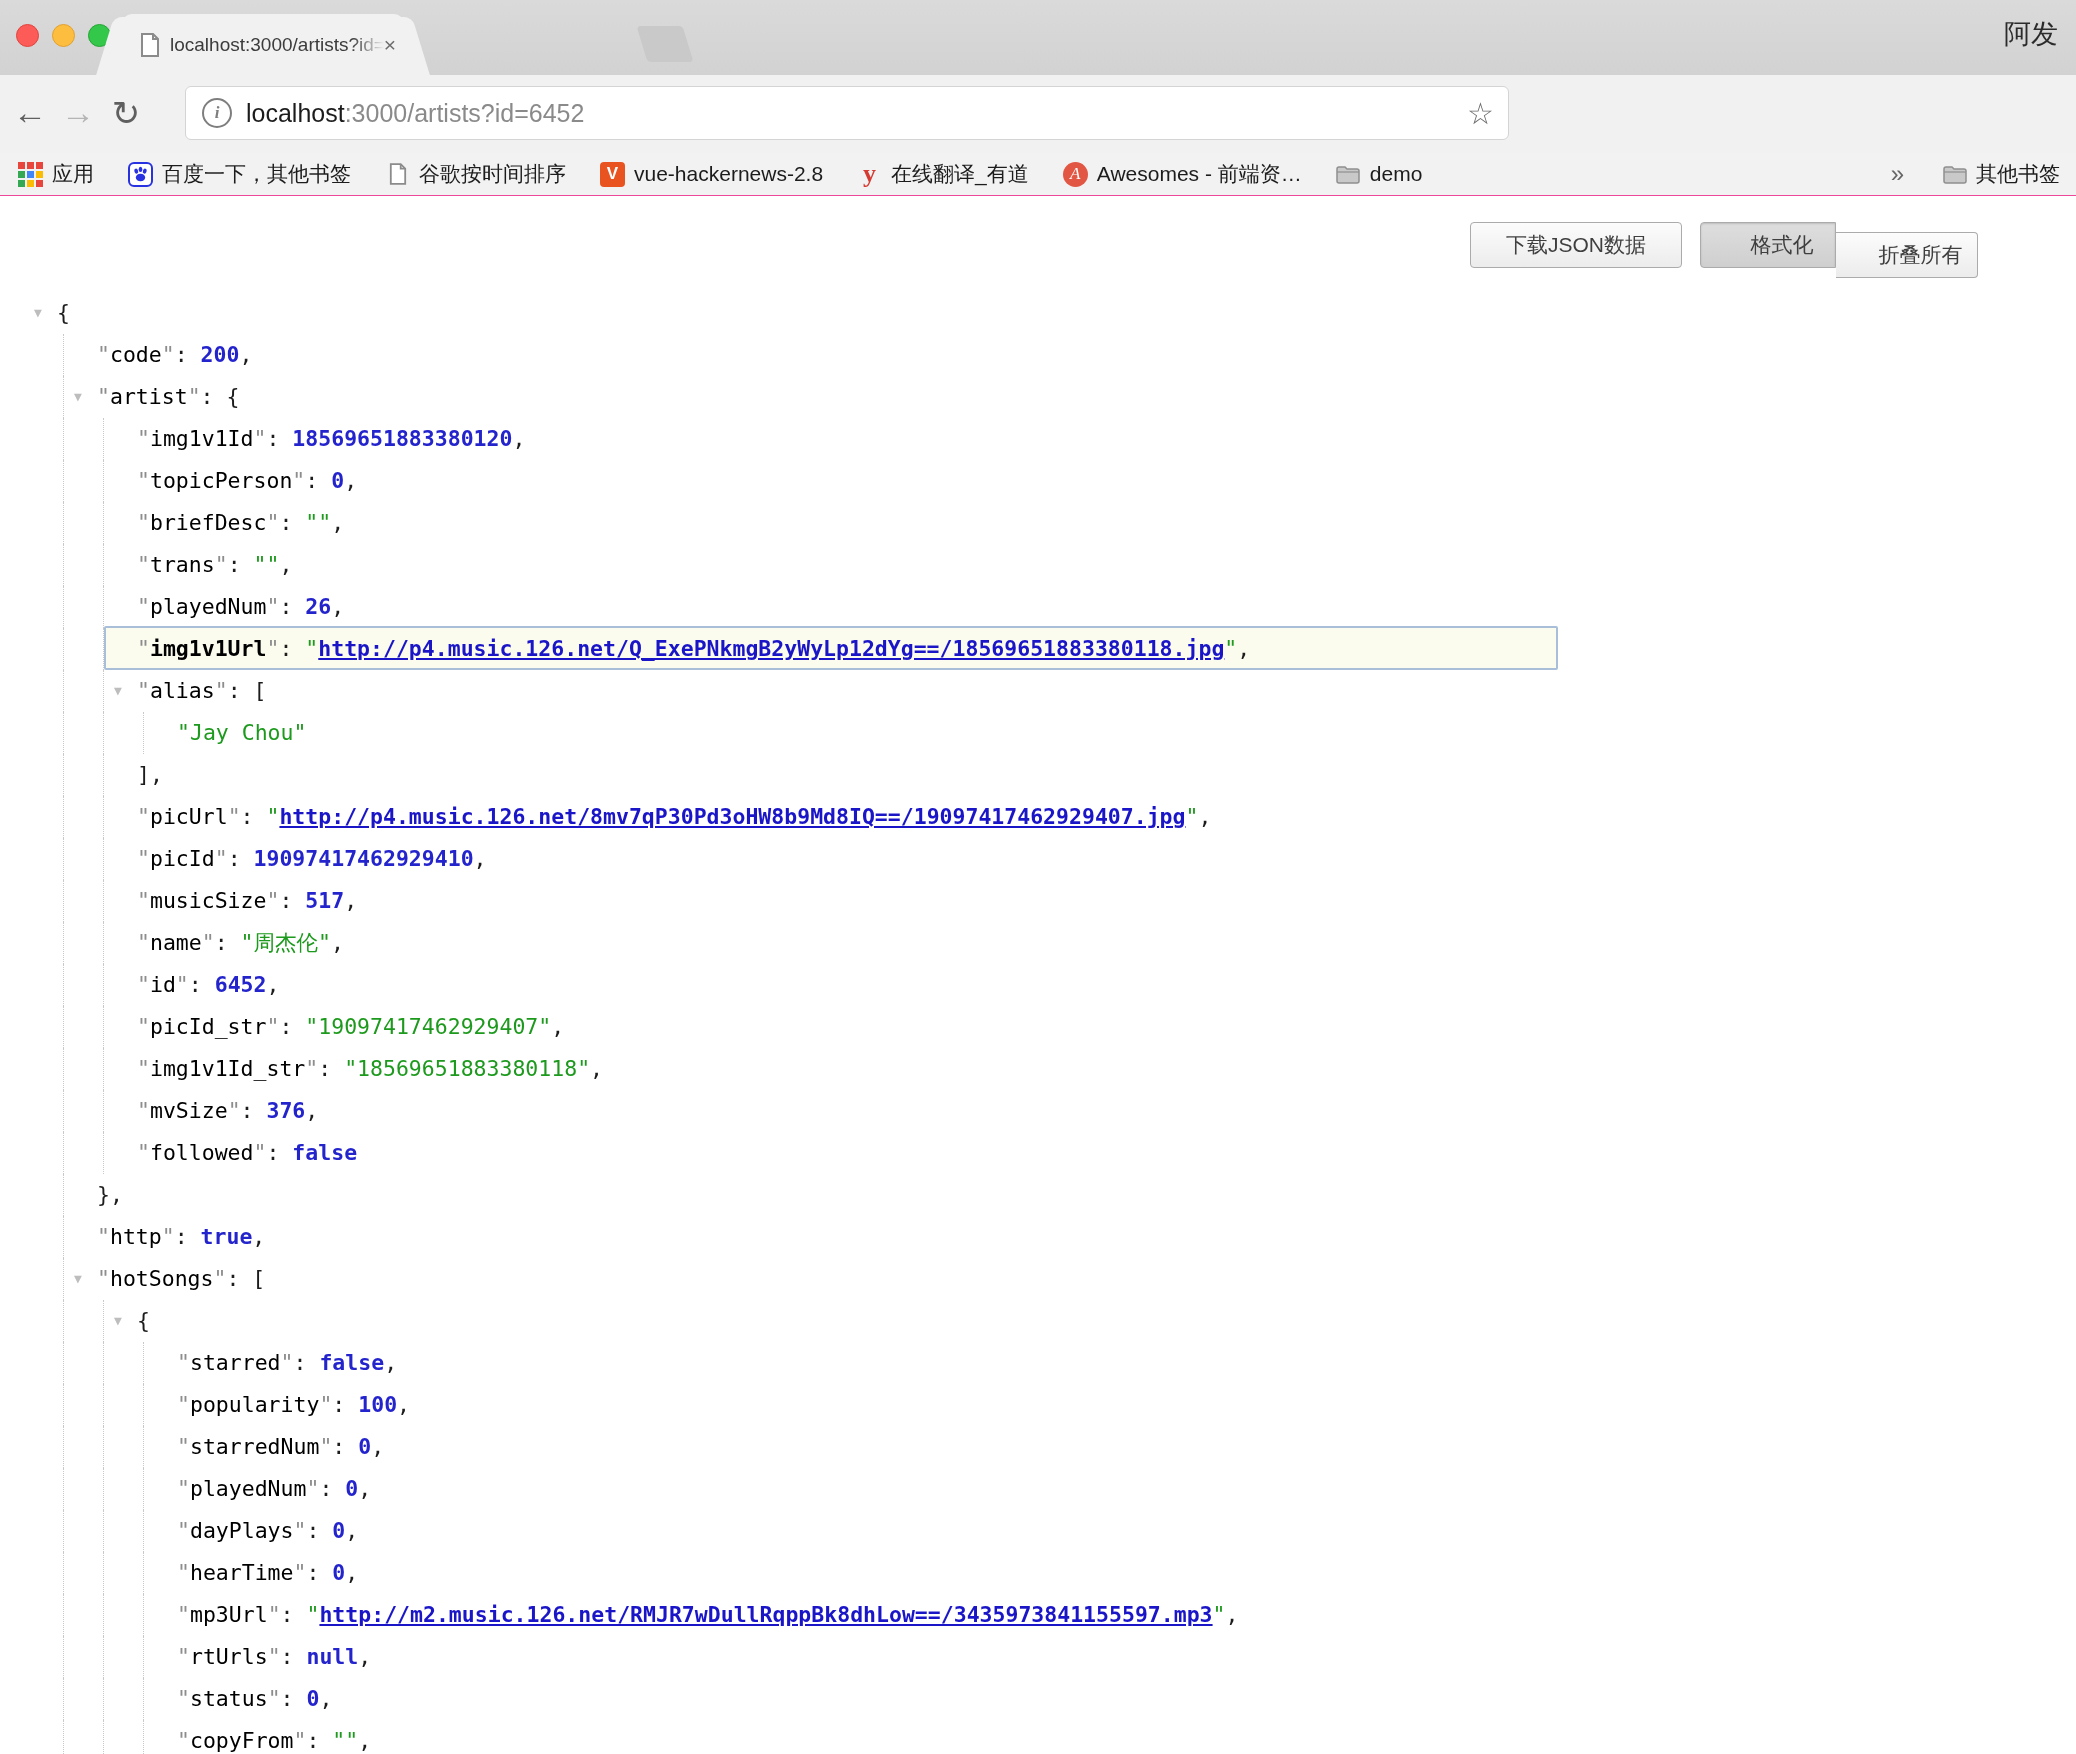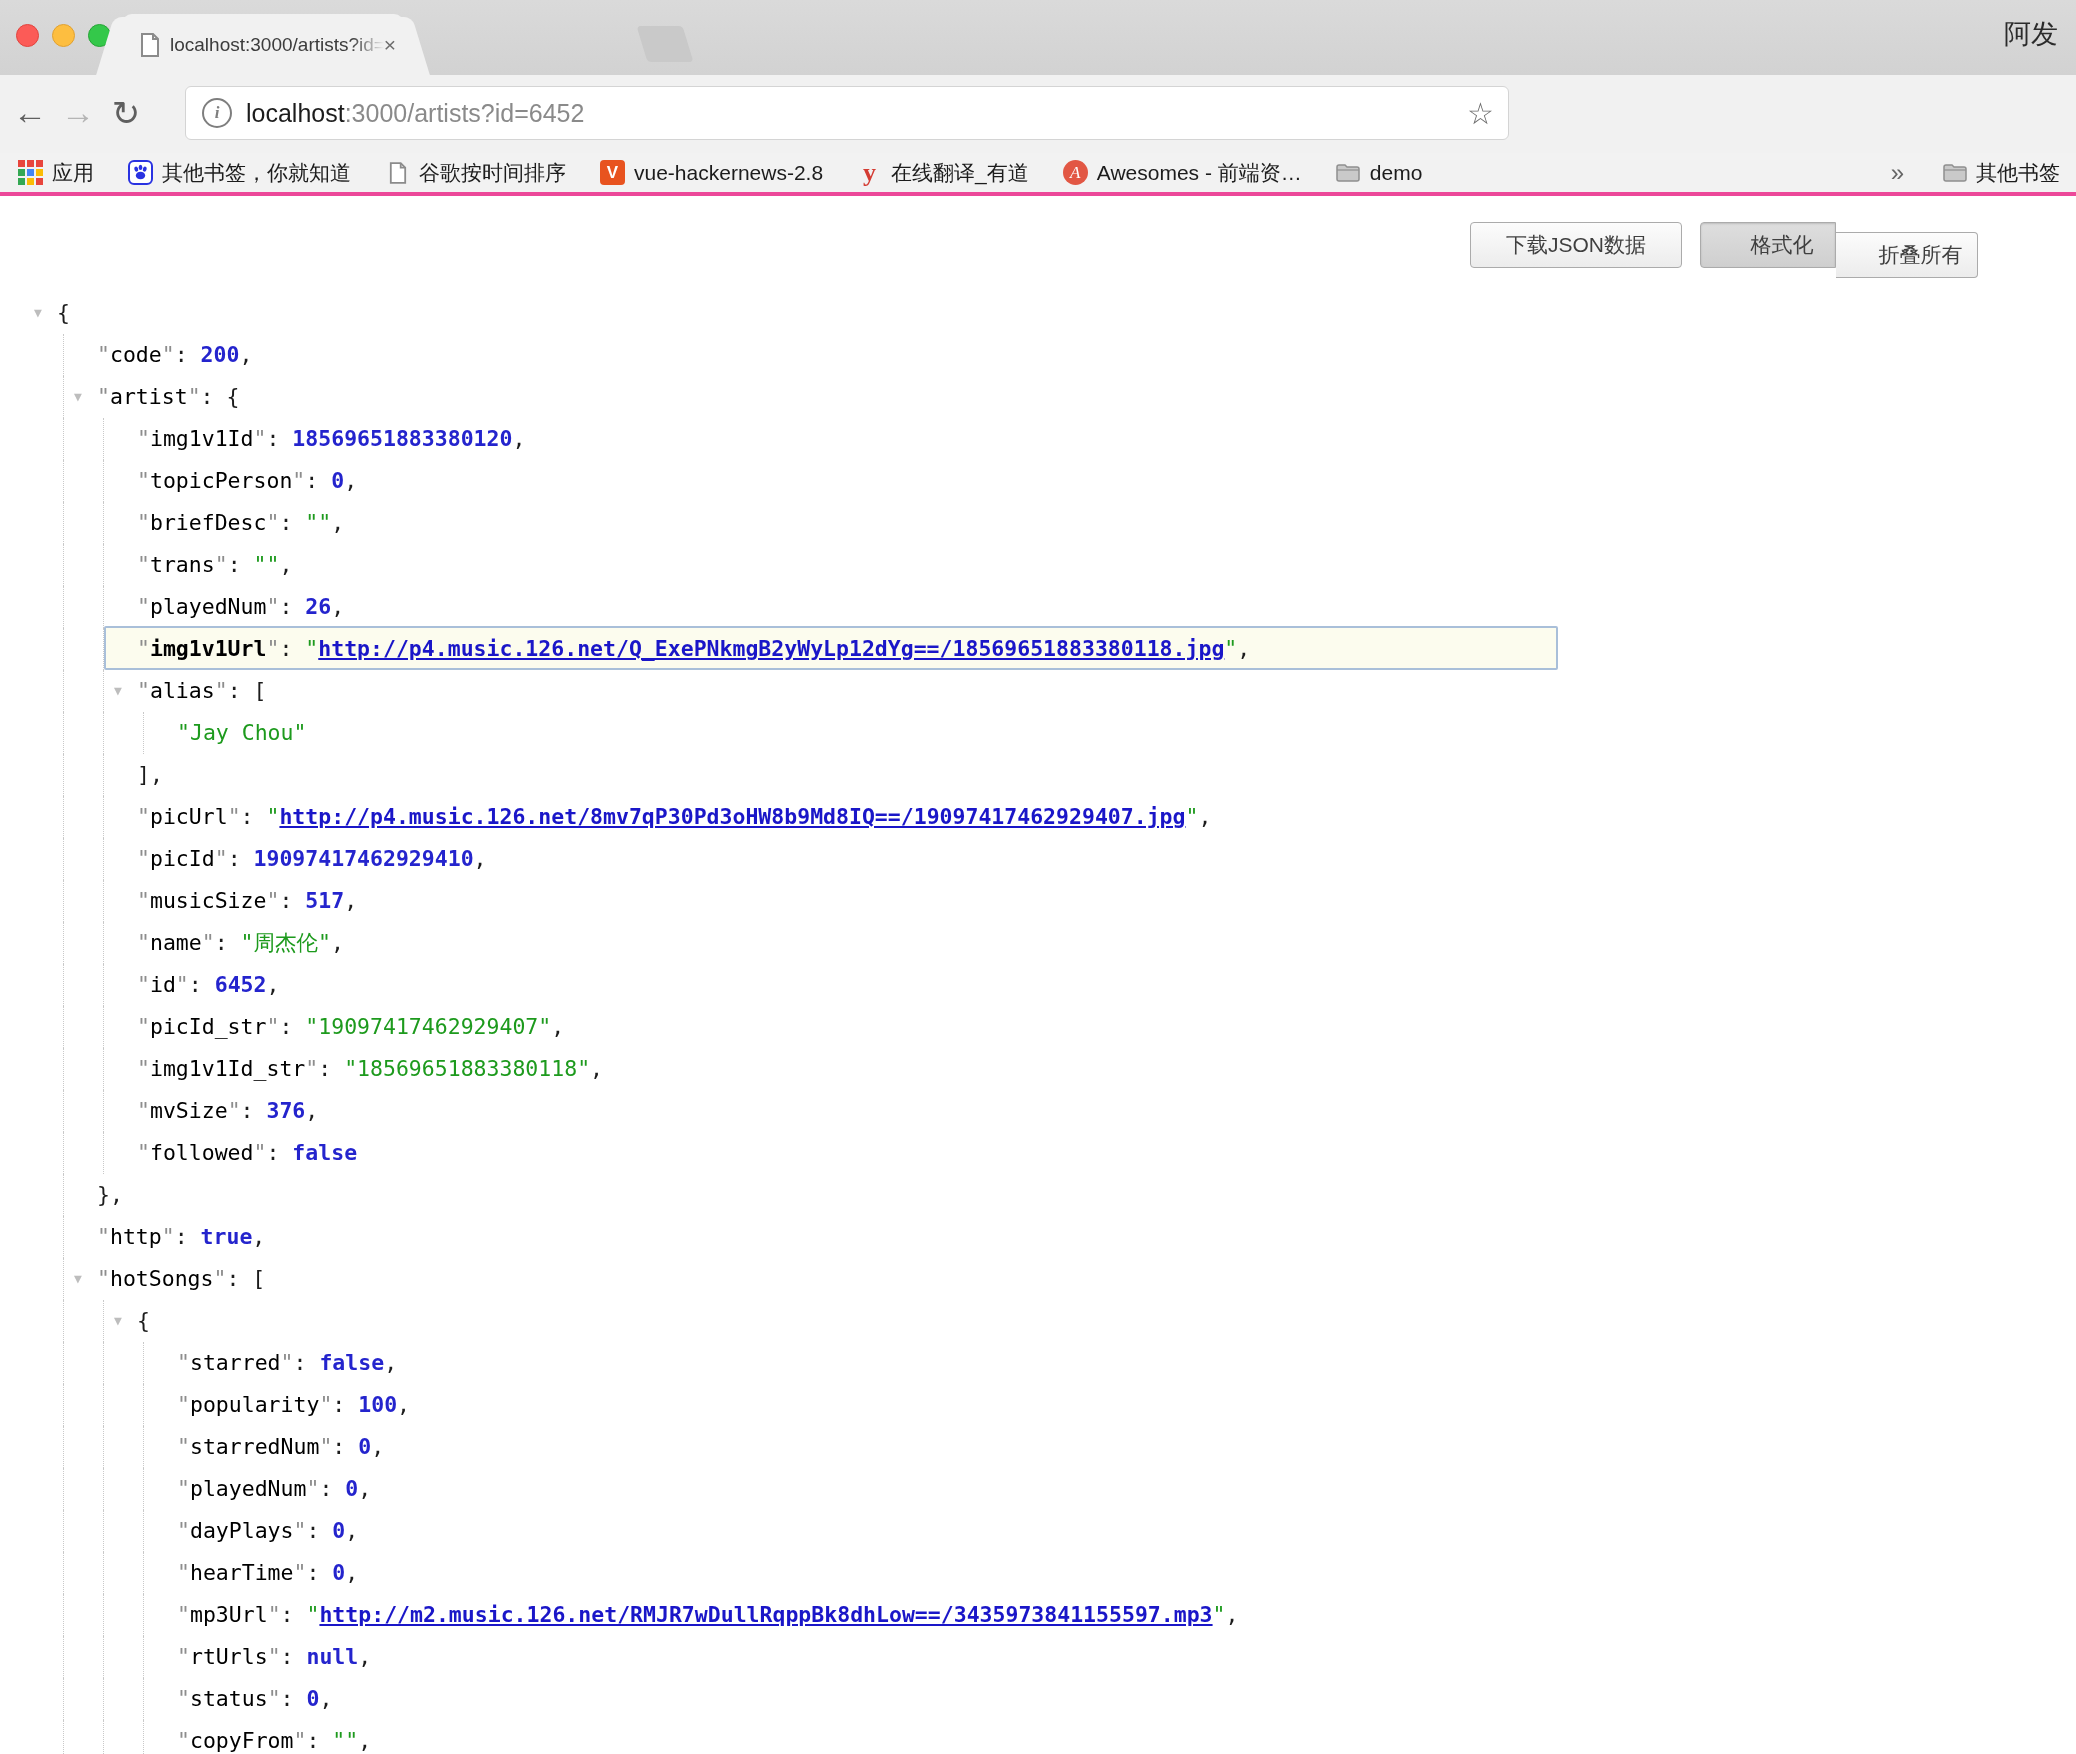--- a/index.html
+++ b/index.html
@@ -61,21 +61,21 @@
        display:flex;align-items:center;justify-content:center;line-height:22px;}
   .ext-h5{display:flex;flex-direction:column;align-items:center;line-height:1;}
   .ext-h5 .h5-top{display:flex;align-items:center;gap:2px;}
   .ext-h5 .h5-chip{width:10px;height:10px;background:#9aa7b5;transform:skewX(-12deg);}
   .ext-h5 .h5-five{color:#e8601c;font-size:21px;font-weight:bold;font-family:"Liberation Sans",sans-serif;}
   .ext-h5 .h5-label{font-size:9px;color:#555;margin-top:3px;letter-spacing:0.5px;}
   .ext-menu{font-size:28px;color:#5f5f5f;font-weight:bold;letter-spacing:0;}
 
   
   .bookmarks{position:absolute;left:0;top:153px;width:100%;height:43px;background:#f2f2f2;
-       border-bottom:4px solid #ec4899;display:flex;align-items:center;padding-left:18px;box-sizing:border-box;}
+       border-bottom:1px solid #ec4899;display:flex;align-items:center;padding-left:18px;box-sizing:border-box;}
   .bm{display:flex;align-items:center;margin-right:34px;flex:0 0 auto;}
   .bm-label{font-size:21px;color:#1c1c1c;margin-left:9px;white-space:nowrap;}
   .bm-ico{width:25px;height:25px;display:flex;align-items:center;justify-content:center;flex:0 0 auto;}
   .apps-grid{display:grid;grid-template-columns:repeat(3,7px);grid-template-rows:repeat(3,7px);gap:2px;}
   .apps-grid i{display:block;}
   .baidu-box{width:25px;height:25px;border:2px solid #2932e1;border-radius:6px;background:#fff;
        display:flex;align-items:center;justify-content:center;box-sizing:border-box;}
   .vue-box{width:25px;height:25px;background:#e8531f;border-radius:4px;color:#fff;font-weight:bold;
        font-size:17px;display:flex;align-items:center;justify-content:center;}
   .youdao-y{color:#d43c33;font-size:26px;font-weight:bold;font-family:"Liberation Serif",serif;}
@@ -236,21 +236,21 @@
       <span class="bm-ico">
         <span class="baidu-box">
           <svg width="17" height="17" viewBox="0 0 20 20">
             <ellipse cx="5" cy="6" rx="2.2" ry="3" fill="#2932e1" transform="rotate(-20 5 6)"></ellipse>
             <ellipse cx="10" cy="4" rx="2.2" ry="3" fill="#2932e1"></ellipse>
             <ellipse cx="15" cy="6" rx="2.2" ry="3" fill="#2932e1" transform="rotate(20 15 6)"></ellipse>
             <ellipse cx="10" cy="13.5" rx="5.5" ry="4.5" fill="#2932e1"></ellipse>
           </svg>
         </span>
       </span>
-      <span class="bm-label">其他书签，你就知道</span>
+      <span class="bm-label">百度一下，其他书签</span>
     </div>
     <div class="bm">
       <span class="bm-ico">
         <svg width="18" height="22" viewBox="0 0 20 24">
           <path d="M2 1 H13 L18 6 V23 H2 Z" fill="#fff" stroke="#8b8b8b" stroke-width="2"></path>
           <path d="M13 1 V6 H18" fill="none" stroke="#8b8b8b" stroke-width="2"></path>
         </svg>
       </span>
       <span class="bm-label">谷歌按时间排序</span>
     </div>

